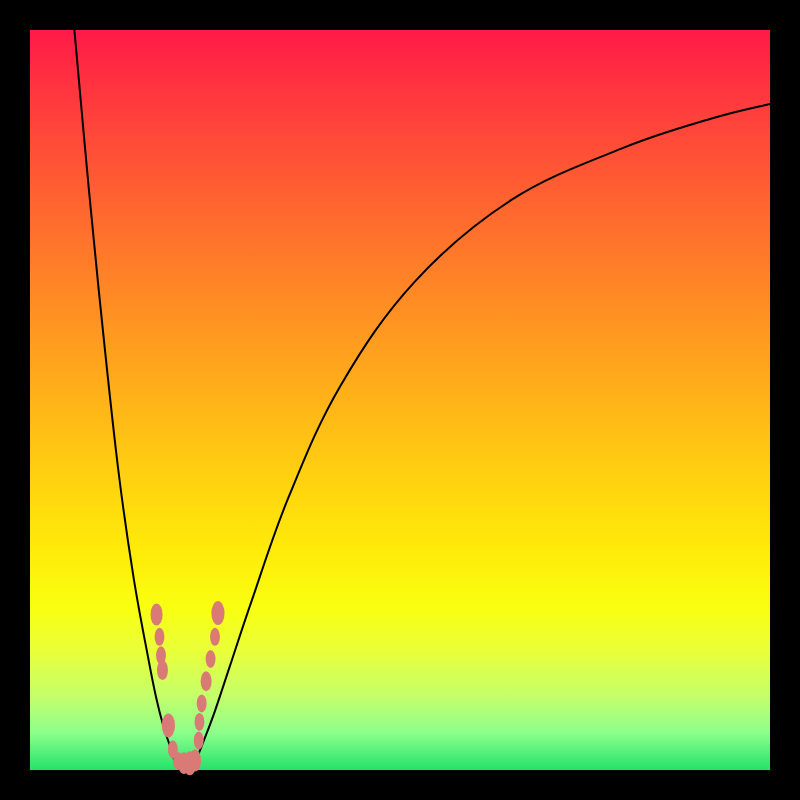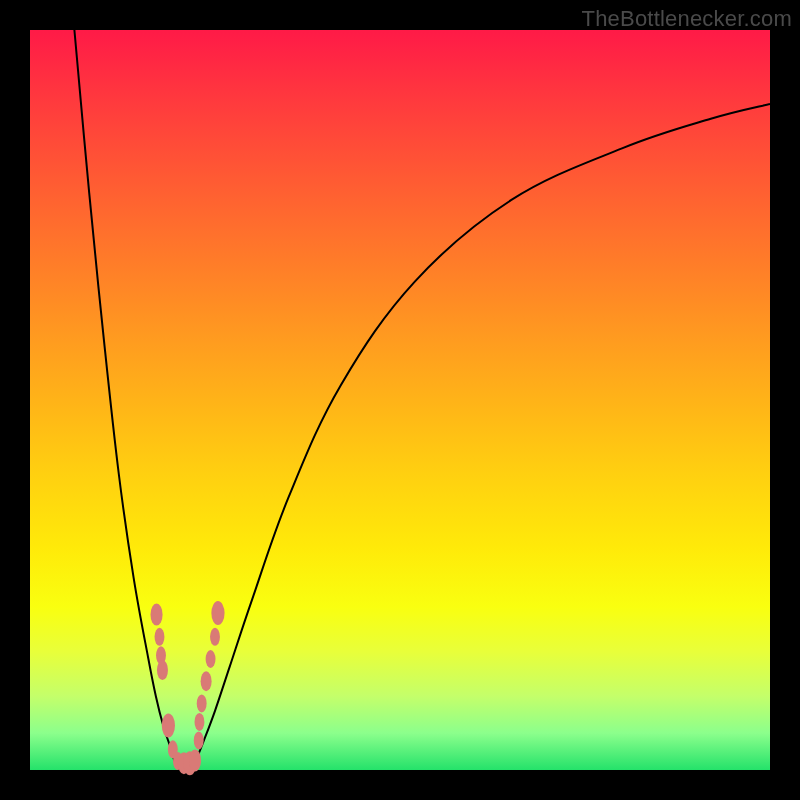--- a/index.html
+++ b/index.html
@@ -58,21 +58,20 @@
     top: 0;
     width: 740px;
     height: 740px;
     overflow: visible;
   }
 </style>
 </head>
 <body>
 
 <div class="frame">
-  <div class="watermark">TheBottlenecker.com</div>
   <div class="plot">
     <svg class="overlay" viewBox="0 0 740 740">
       <path id="curve-left" fill="none" stroke="#000000" stroke-width="2" d="M 44.4 0 C 47.064 29.30399999999999, 53.872 106.85599999999995, 59.2 162.79999999999995 C 64.528 218.74399999999997, 68.672 260.184, 74 310.8 C 79.328 361.416, 83.472 401.376, 88.8 444 C 94.128 486.624, 98.272 514.3000000000001, 103.60000000000001 547.6 C 108.92800000000001 580.9, 114.40400000000001 607.688, 118.4 629 C 122.396 650.312, 123.13600000000001 654.012, 125.80000000000001 666 C 128.464 677.988, 130.536 686.2760000000001, 133.2 695.6 C 135.86399999999998 704.924, 138.4688 711.14, 140.6 717.8 C 142.7312 724.4599999999999, 143.4416 728.604, 145.04 732.6 C 146.6384 736.596, 148.68079999999998 738.668, 149.48 740"></path>
       <path id="curve-right" fill="none" stroke="#000000" stroke-width="2" d="M 161.32 740 C 162.2524 738.002, 164.2356 734.228, 166.5 728.9 C 168.7644 723.572, 170.56999999999996 719.058, 173.89999999999998 710.4 C 177.23 701.742, 180.338 694.12, 185 680.8 C 189.662 667.4799999999999, 193.14000000000001 656.38, 199.8 636.4 C 206.46 616.42, 211.344 600.4359999999999, 222 569.8 C 232.656 539.164, 243.016 504.828, 259 466.2 C 274.984 427.572, 288.156 393.828, 310.8 355.2 C 333.444 316.572, 354.164 284.9, 384.8 251.59999999999997 C 415.43600000000004 218.29999999999995, 443.704 194.17599999999993, 481 170.19999999999993 C 518.296 146.22399999999993, 556.036 133.05199999999996, 592 118.39999999999998 C 627.964 103.74799999999998, 654.1600000000001 96.79199999999994, 680.8000000000001 88.79999999999995 C 707.44 80.80799999999996, 729.344 76.66399999999999, 740 74"></path>
       <g id="markers">
           <ellipse cx="126.54" cy="584.6" rx="6.050000000000001" ry="11" fill="#d97a76"></ellipse>
           <ellipse cx="129.5" cy="606.8" rx="4.95" ry="9" fill="#d97a76"></ellipse>
           <ellipse cx="130.98" cy="625.3" rx="4.95" ry="9" fill="#d97a76"></ellipse>
           <ellipse cx="132.46" cy="640.1" rx="5.5" ry="10" fill="#d97a76"></ellipse>
           <ellipse cx="138.38" cy="695.6" rx="6.6000000000000005" ry="12" fill="#d97a76"></ellipse>

